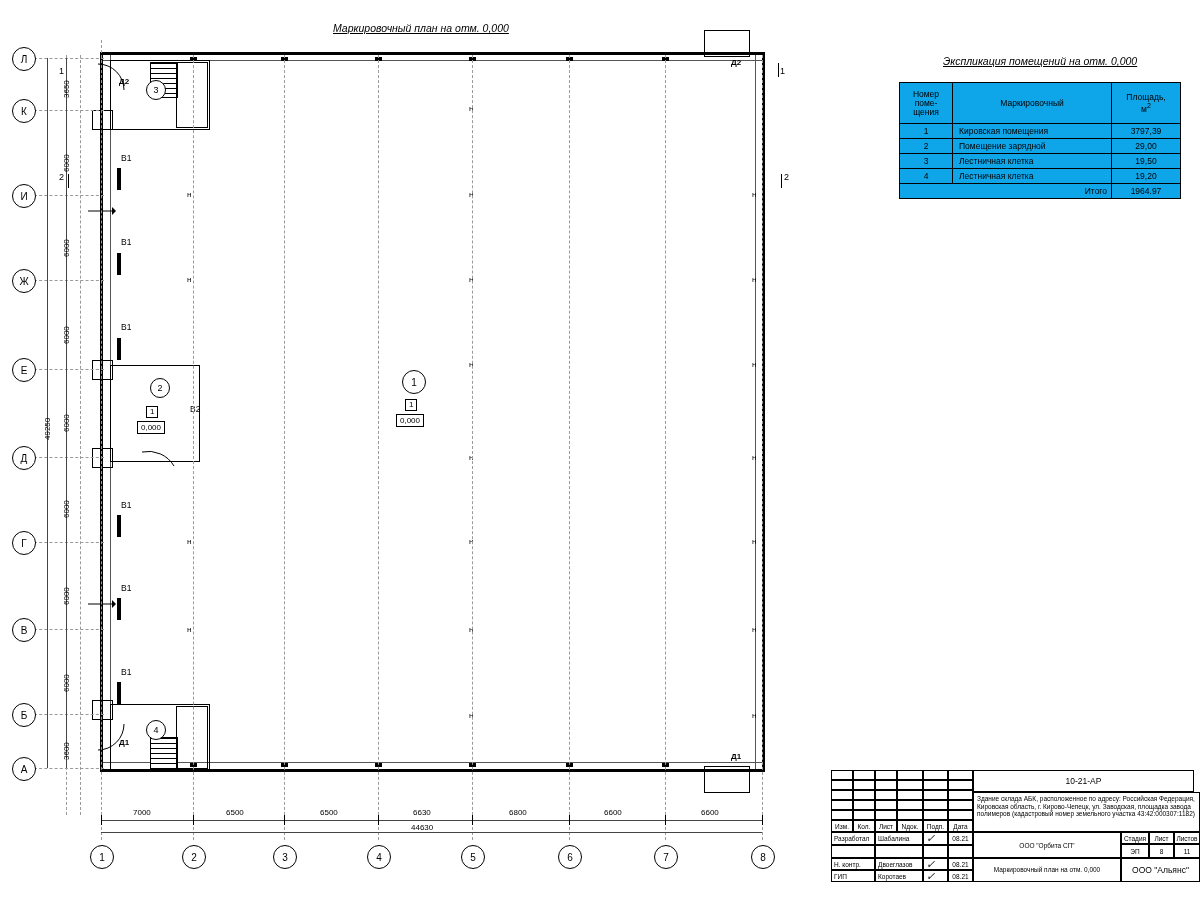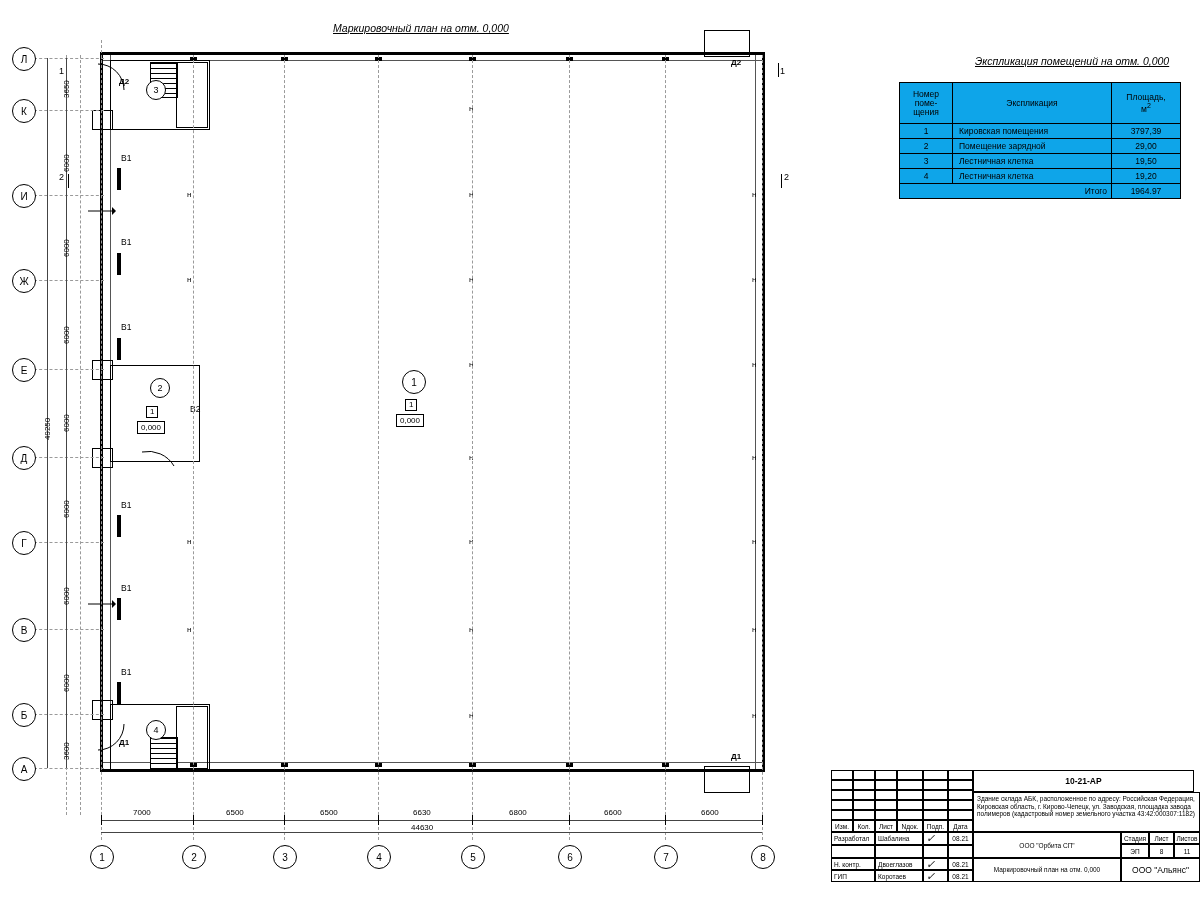--- a/index.html
+++ b/index.html
@@ -63,21 +63,21 @@
   
   .exp-wrap{position:absolute;left:899px;top:82px;}
   table.exp{border-collapse:collapse;background:#0ea5e9;}
   table.exp td,table.exp th{
     border:1px solid #000;font-size:8.5px;font-weight:normal;
     padding:2px 4px;text-align:center;
   }
   table.exp th{vertical-align:middle;}
   table.exp td.name{text-align:left;padding-left:6px;}
   table.exp td.tot{text-align:right;border-left:none;}
-  .exp-title{position:absolute;left:943px;top:55px;margin-left:32px;}
+  .exp-title{position:absolute;left:943px;top:55px;}
 
   
   .stamp{position:absolute;left:831px;top:770px;width:369px;height:125px;}
   .stamp .cell{position:absolute;border:1px solid #000;box-sizing:border-box;
     font-size:6.5px;display:flex;align-items:center;padding-left:2px;overflow:hidden;}
   .stamp .cc{justify-content:center;padding-left:0;text-align:center;}
   .stamp .big{font-size:8.5px;}
   .sig{font-family:"Liberation Serif",serif;font-style:italic;font-size:11px;color:#222;}
 
   .sec-mark{position:absolute;font-size:9px;}
@@ -91,21 +91,21 @@
   <div class="ttl" style="left:333px;top:22px;">Маркировочный план на отм. 0,000</div>
   <div class="ttl exp-title">Экспликация помещений на отм. 0,000</div>
 
   <div class="exp-wrap">
     <table class="exp">
       <tbody>
           <tr>
         <th style="width:44px;height:36px;">
           <span style="display:block;line-height:9px;">Номер поме-щения</span>
         </th>
-        <th style="width:150px;">Экспликация</th>
+        <th style="width:150px;">Маркировочный</th>
         <th style="width:60px;">
           <span>Площадь,</span><br>
           <span>м</span><sup>2</sup>
         </th>
       </tr>
       <tr>
         <td>1</td>
         <td class="name">Кировская помещения</td>
         <td>3797,39</td>
       </tr>
@@ -375,21 +375,21 @@
       </div>
     <div class="cell cc" style="left:117px;top:88px;width:25px;height:12px;">08.21</div>
 
     <div class="cell" style="left:0;top:100px;width:44px;height:12px;">ГИП</div>
     <div class="cell" style="left:44px;top:100px;width:48px;height:12px;">Коротаев</div>
     <div class="cell" style="left:92px;top:100px;width:25px;height:12px;">
         <span class="sig">✓</span>
       </div>
     <div class="cell cc" style="left:117px;top:100px;width:25px;height:12px;">08.21</div>
 
-    <div class="cell cc big" style="left:142px;top:0;width:221px;height:22px;font-weight:bold;">10-21-АР</div>
+    <div class="cell cc big" style="left:142px;top:0;width:221px;height:22px;">10-21-АР</div>
     <div class="cell" style="left:142px;top:22px;width:227px;height:40px;align-items:flex-start;padding:2px 3px;line-height:7.5px;">Здание склада АБК, расположенное по адресу: Российская Федерация, Кировская область, г. Кирово-Чепецк, ул. Заводская, площадка завода полимеров (кадастровый номер земельного участка 43:42:000307:1182)</div>
 
     <div class="cell cc" style="left:142px;top:62px;width:148px;height:26px;">ООО "Орбита СП"</div>
     <div class="cell cc" style="left:142px;top:88px;width:148px;height:24px;line-height:8px;padding:0 3px;text-align:center;">Маркировочный план на отм. 0,000</div>
 
     <div class="cell cc" style="left:290px;top:62px;width:28px;height:12px;">Стадия</div>
     <div class="cell cc" style="left:318px;top:62px;width:25px;height:12px;">Лист</div>
     <div class="cell cc" style="left:343px;top:62px;width:26px;height:12px;">Листов</div>
     <div class="cell cc" style="left:290px;top:74px;width:28px;height:14px;">ЭП</div>
     <div class="cell cc" style="left:318px;top:74px;width:25px;height:14px;">8</div>

